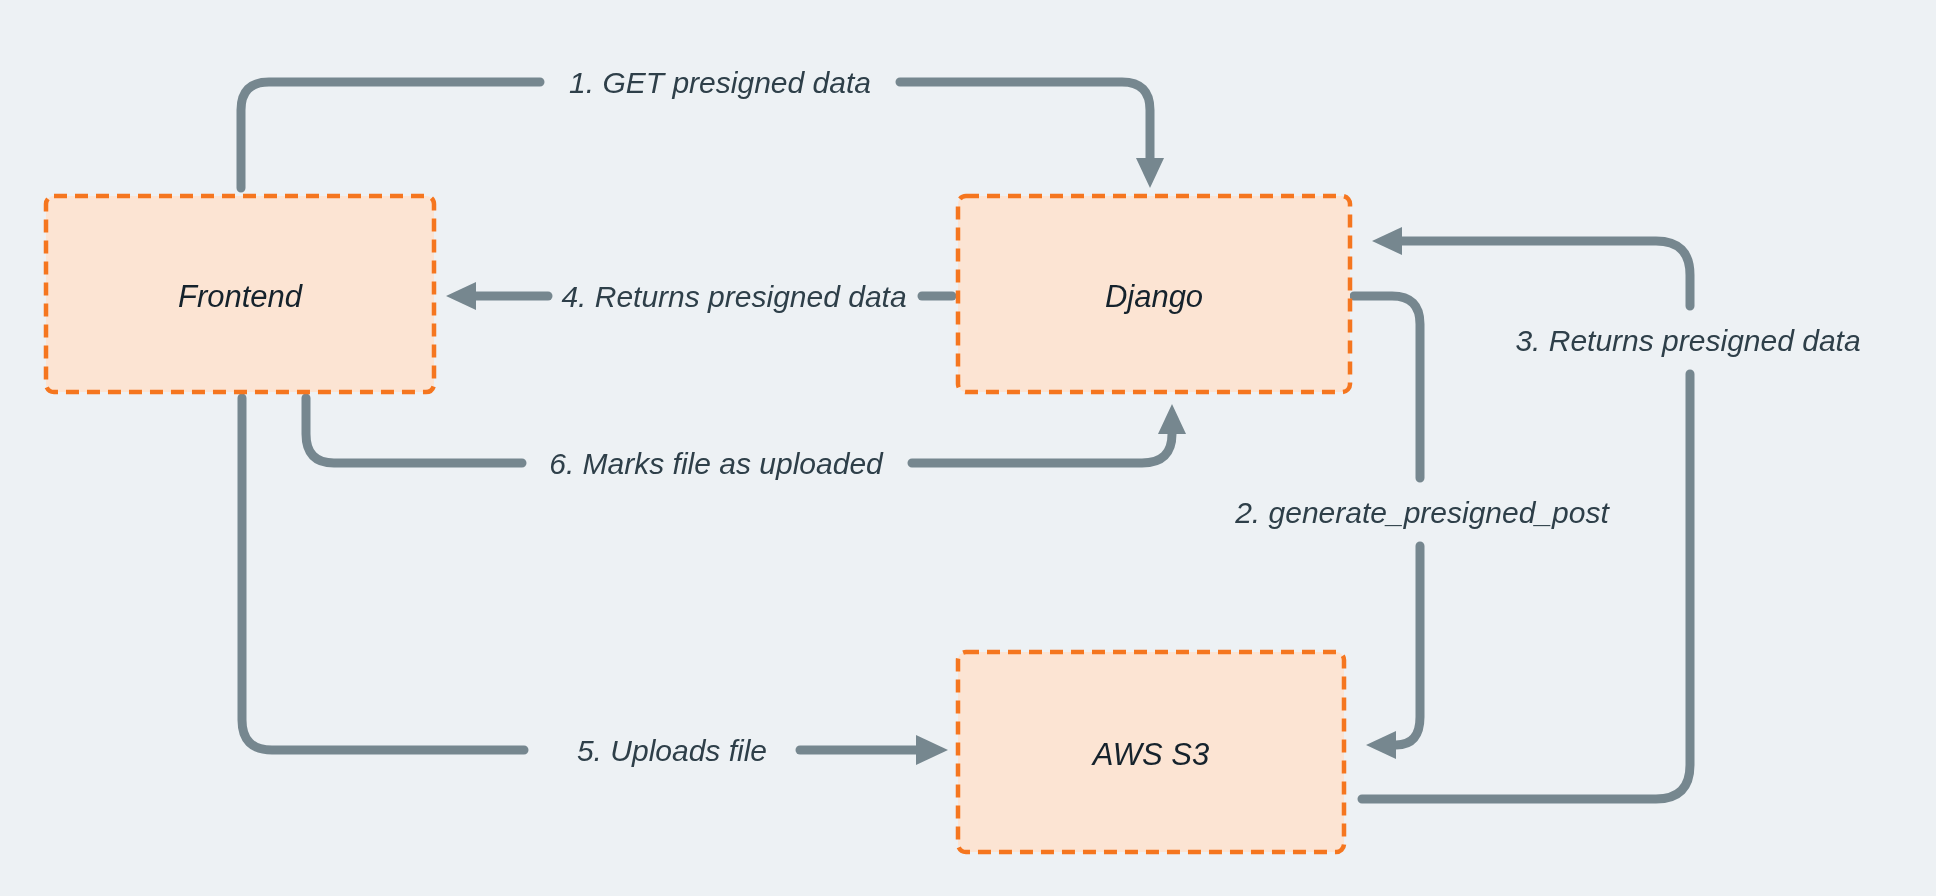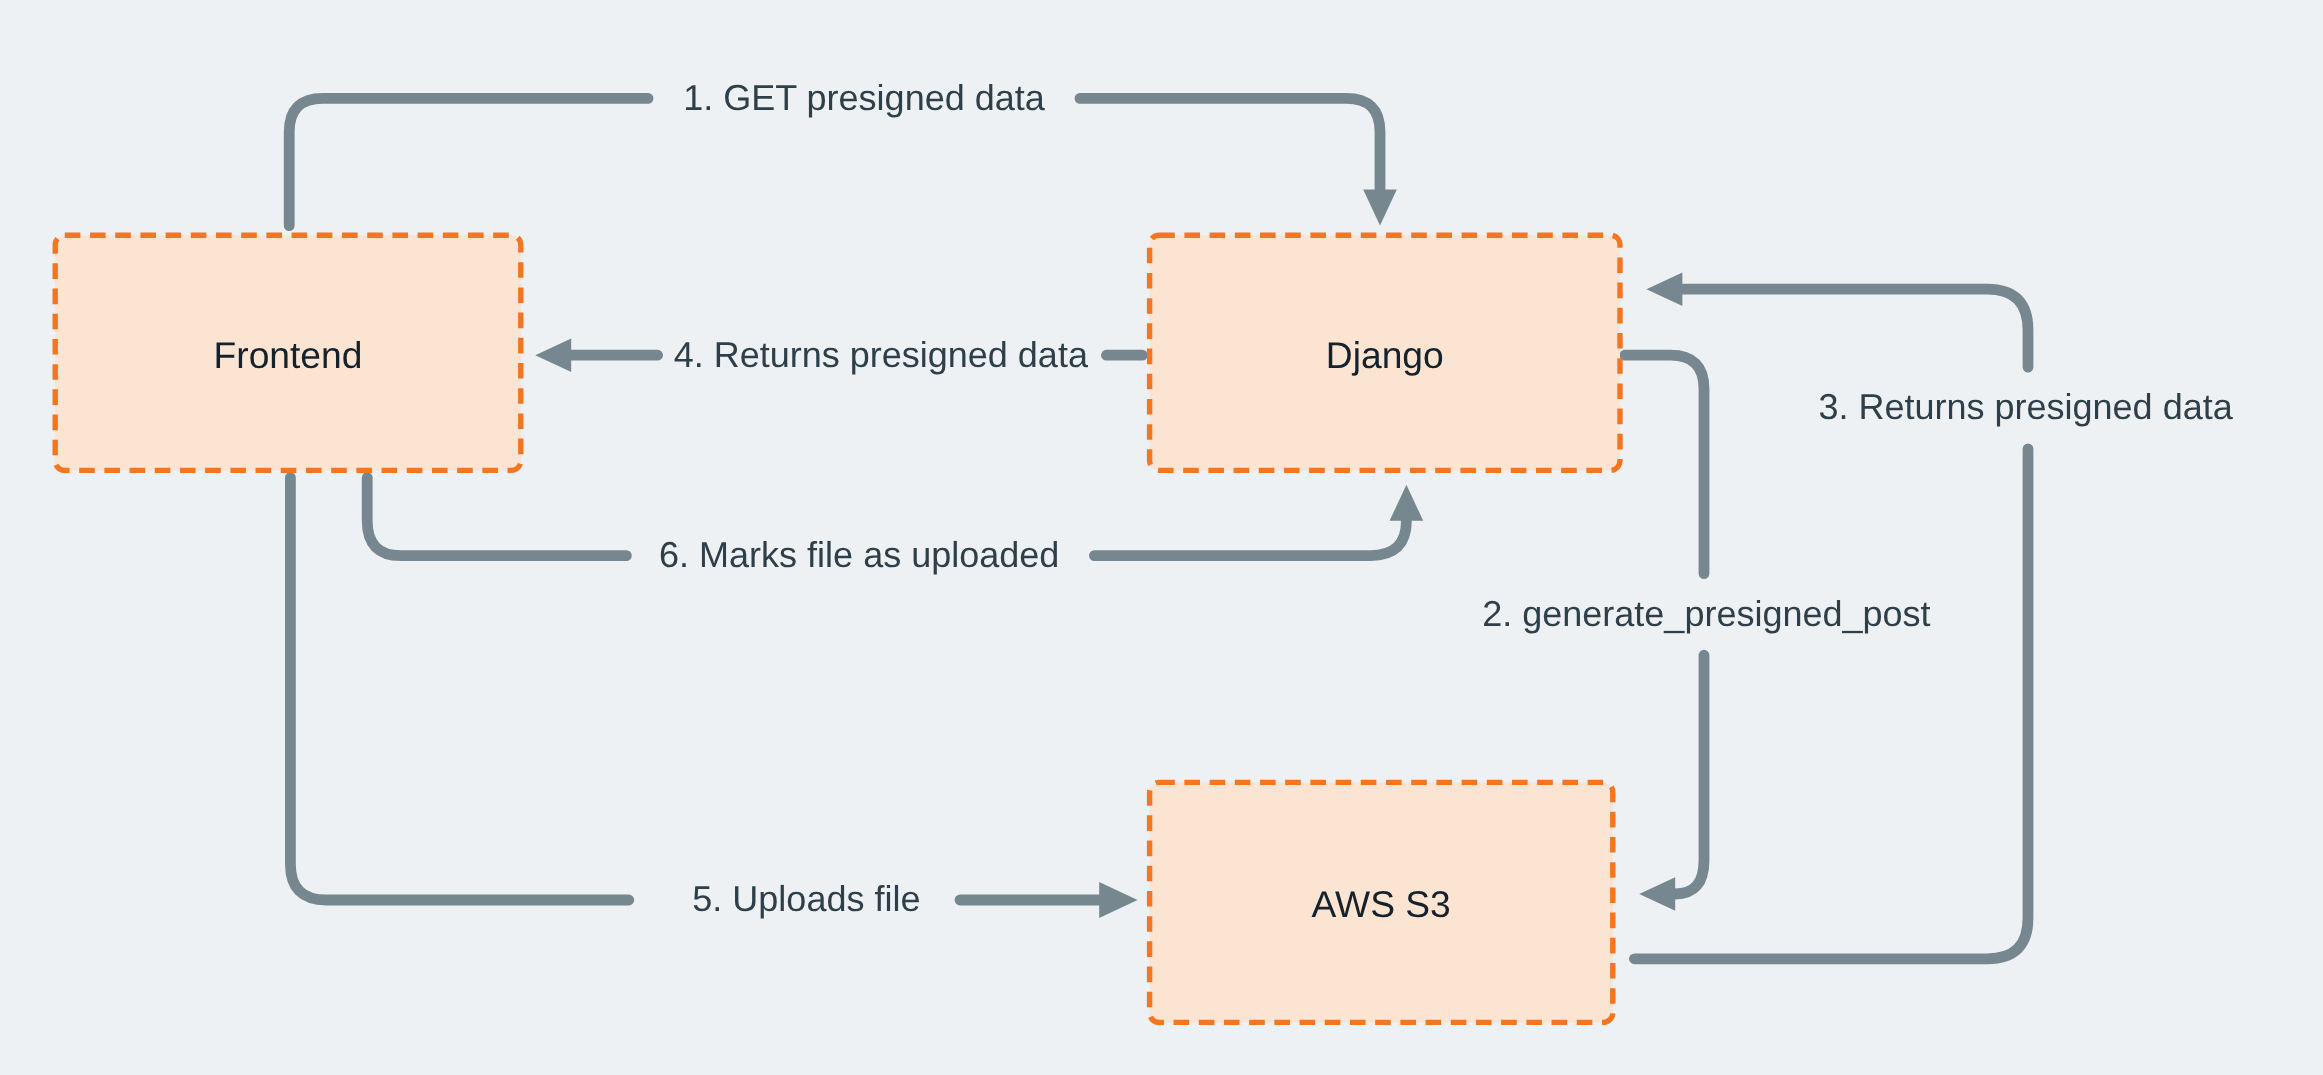--- a/index.html
+++ b/index.html
@@ -5,20 +5,21 @@
   html, body { margin: 0; padding: 0; }
   body {
     background: var(--background, #edf1f4);
     font-family: "Liberation Sans", sans-serif;
   }
   .canvas {
     width: 1936px;
     height: 896px;
     background: var(--background, #edf1f4);
     overflow: hidden;
+    font-style: italic;
   }
   svg { display: block; width: 100%; height: 100%; }
   .node-rect {
     fill: var(--node-fill, #fce4d3);
     stroke: var(--node-border, #f5761f);
     stroke-width: 4.5;
     stroke-dasharray: 13 8;
   }
   .node-label {
     fill: var(--node-text, #15222c);

